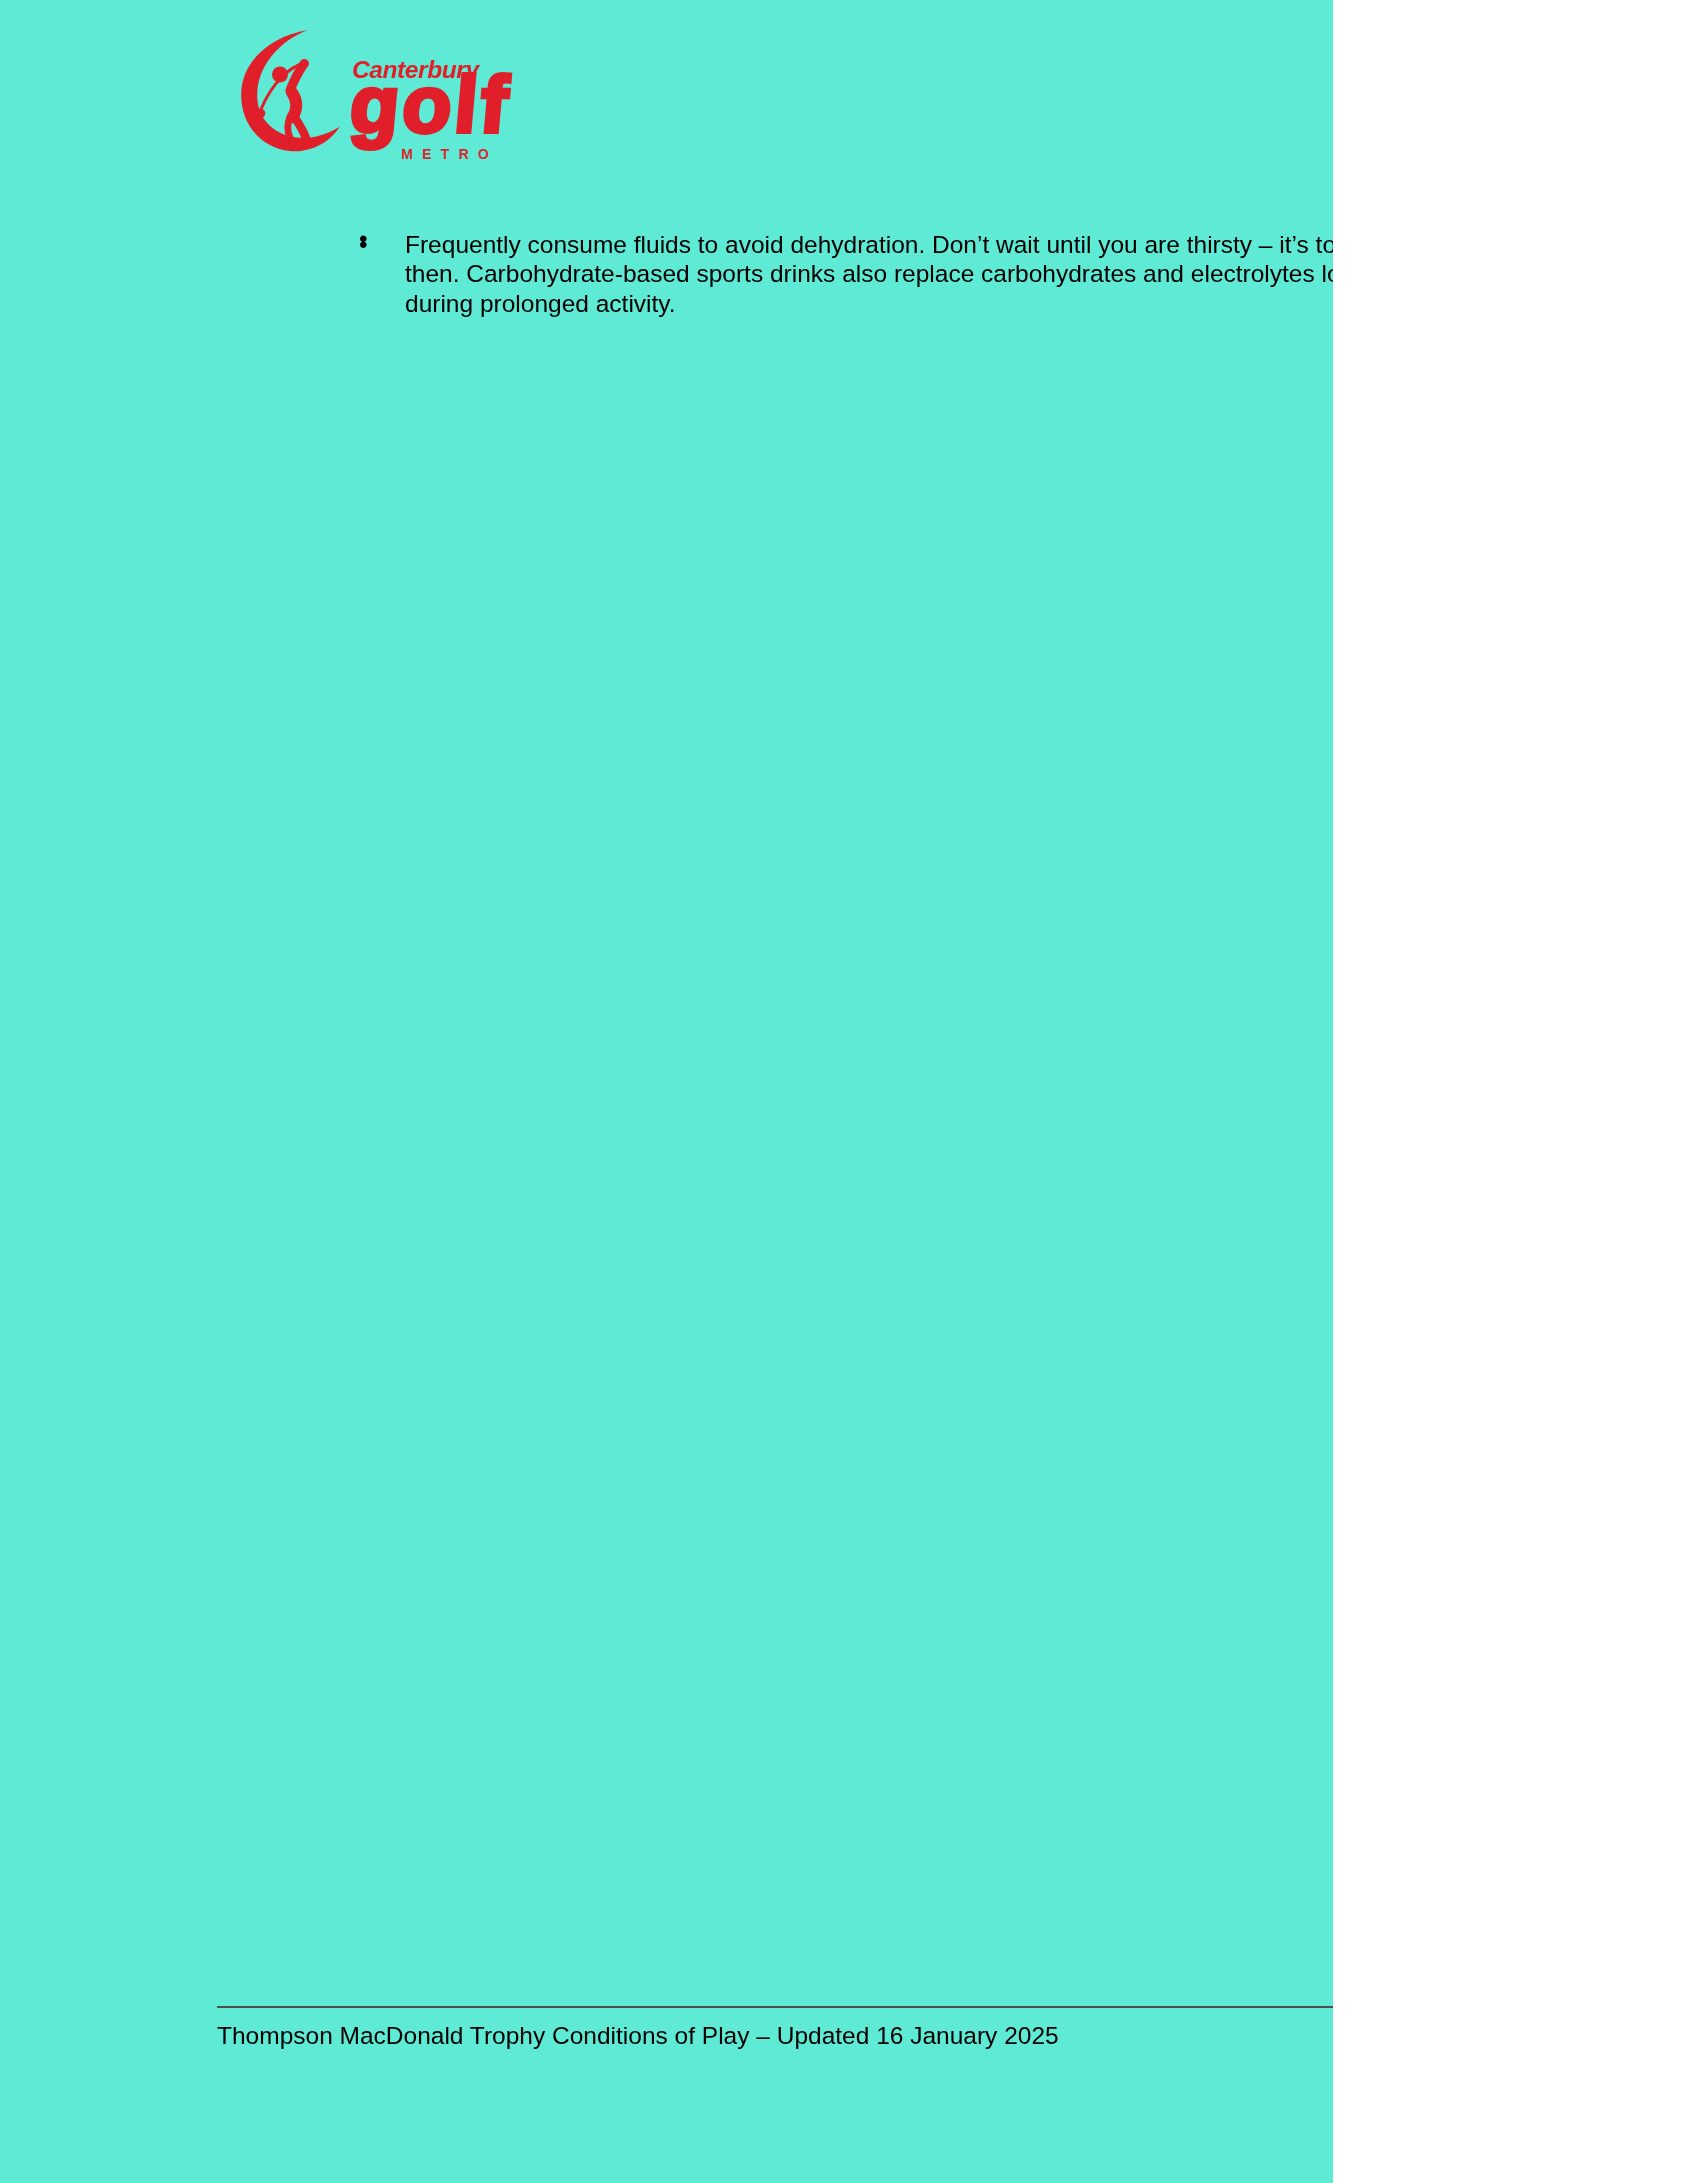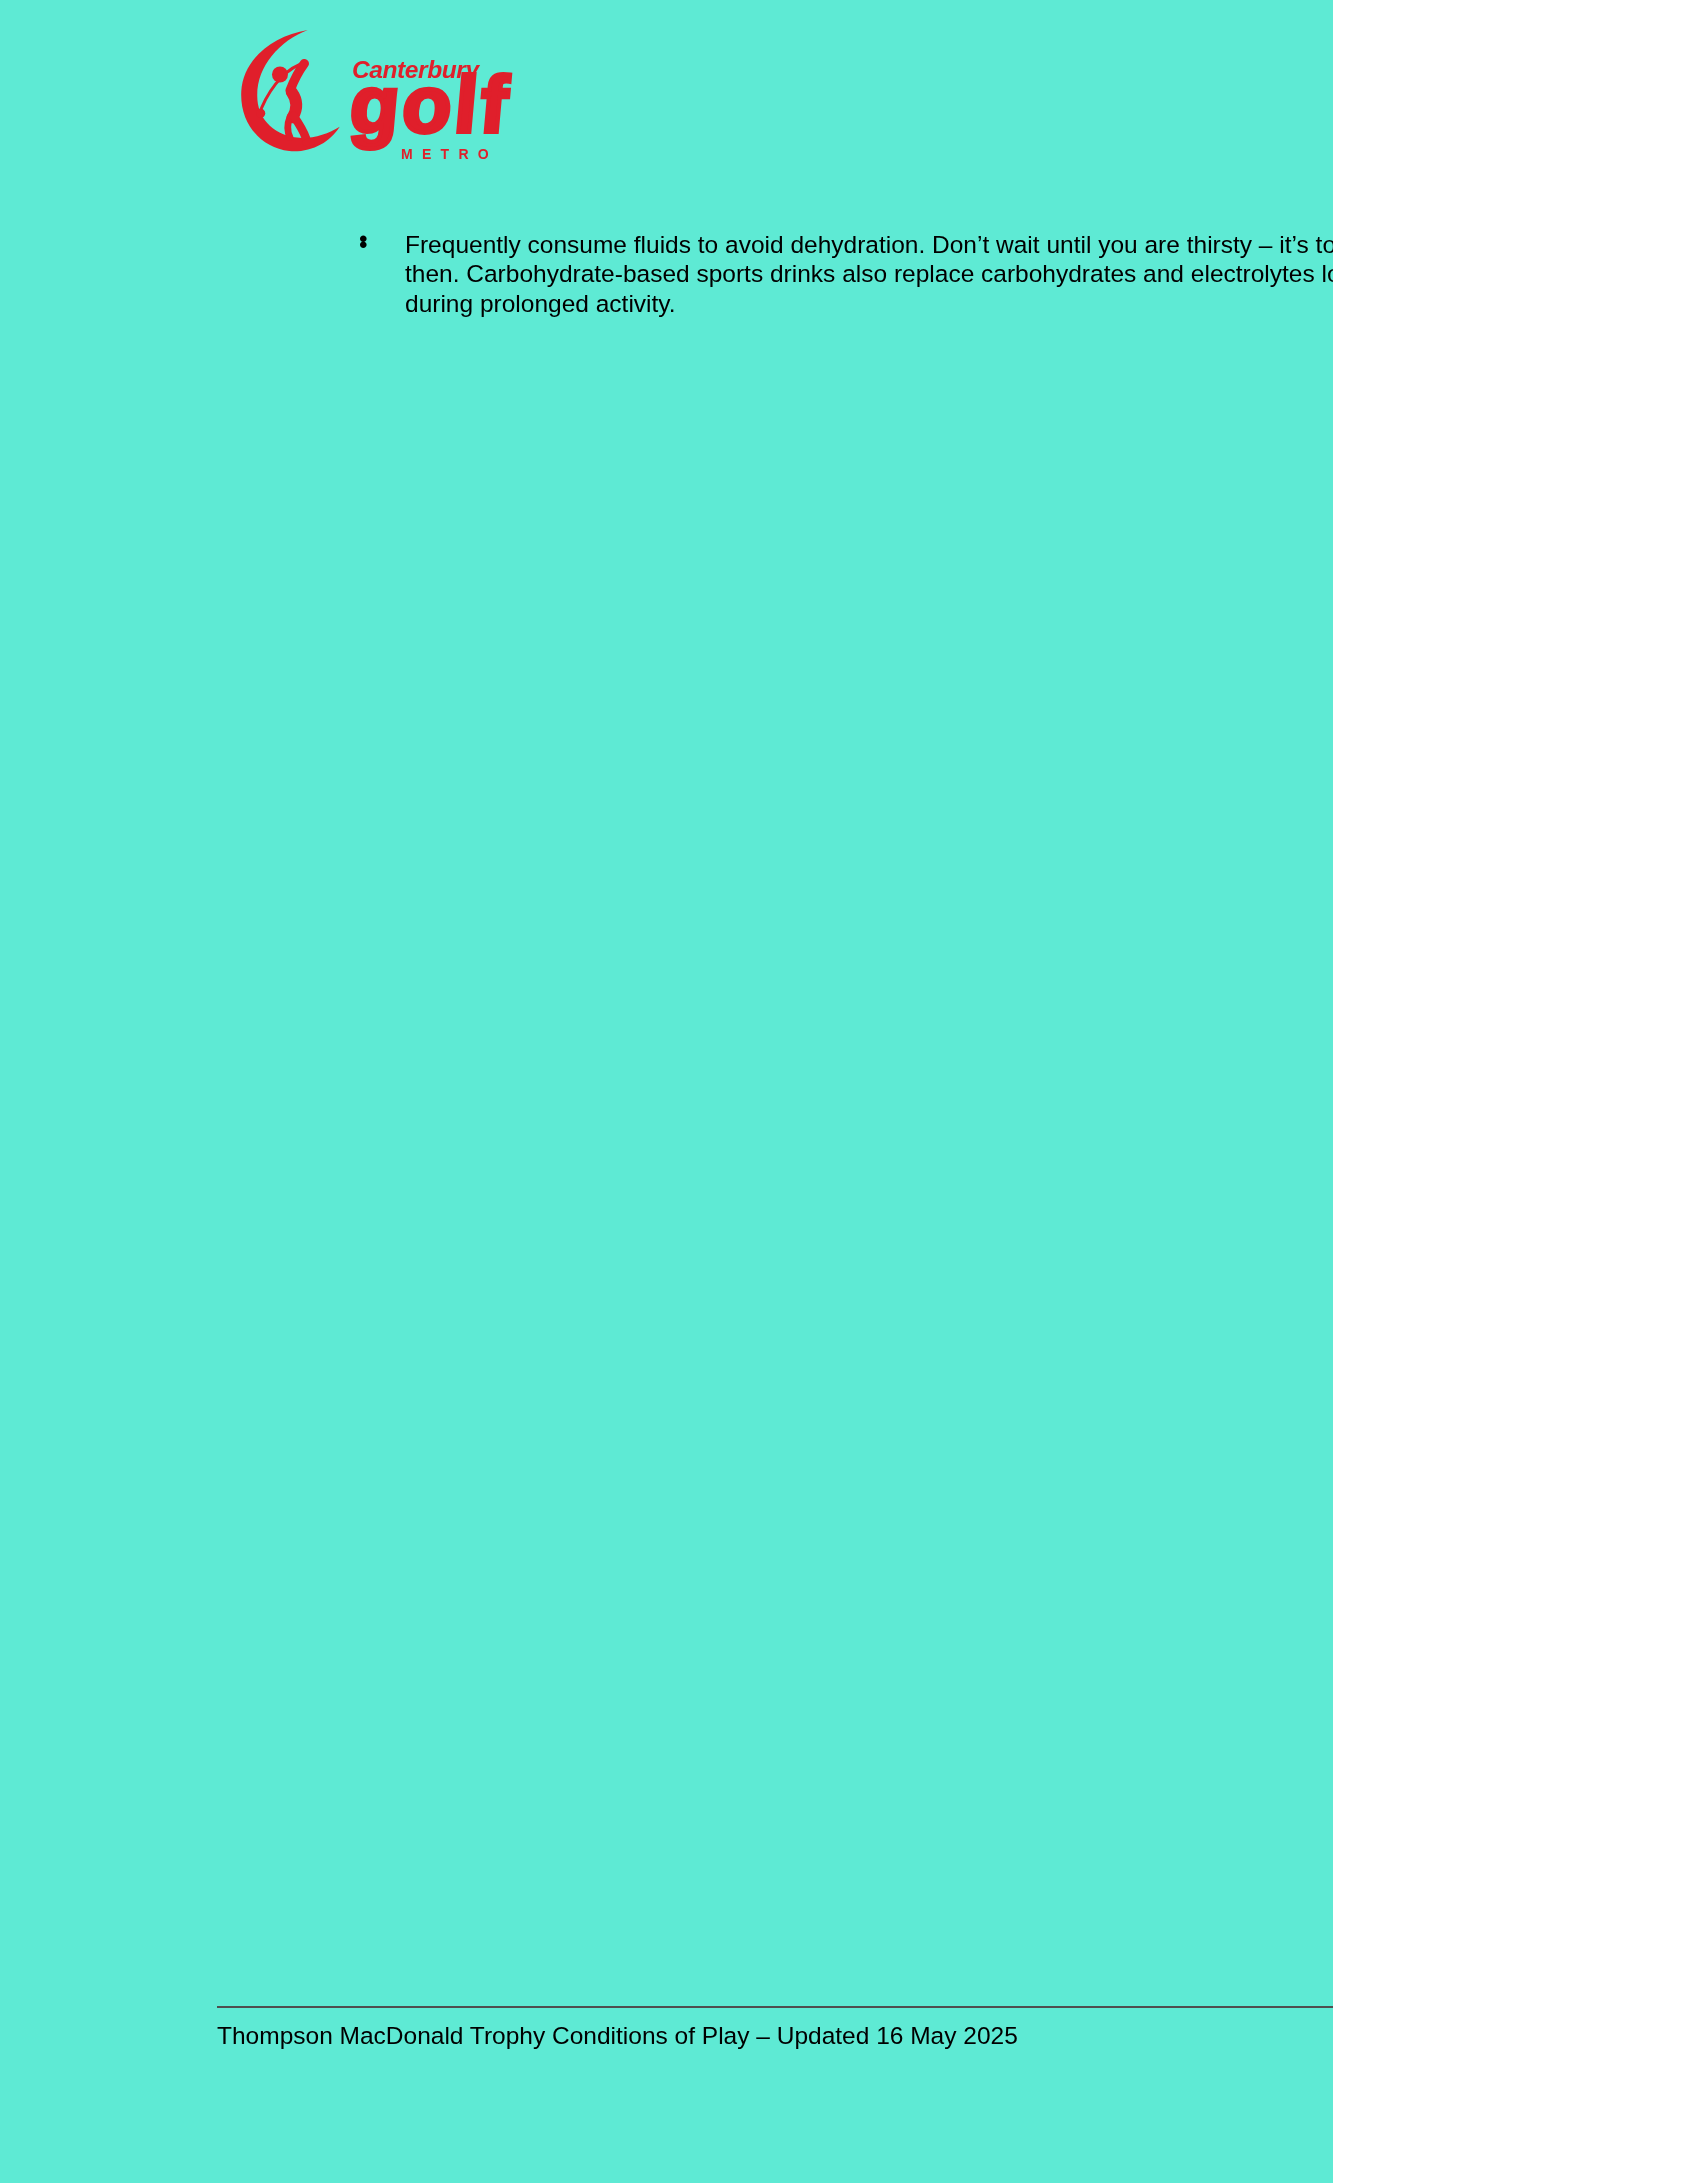--- a/index.html
+++ b/index.html
@@ -157,18 +157,18 @@
       <span class="bullet-marker">•</span>
     </li>
     <li>
       <span class="bullet-marker">•</span>
       <span>Frequently consume fluids to avoid dehydration. Don’t wait until you are thirsty – it’s too late then. Carbohydrate-based sports drinks also replace carbohydrates and electrolytes lost during prolonged activity.</span>
     </li>
   </ul>
 
   <div class="footer-divider"></div>
   <div class="footer">
-    <span>Thompson MacDonald Trophy Conditions of Play – Updated 16 May 2025</span>
+    <span>Thompson MacDonald Trophy Conditions of Play – Updated 16 January 2025</span>
     <span>Page 6 of 6</span>
   </div>
 
 </div>
 
 
 </body></html>

